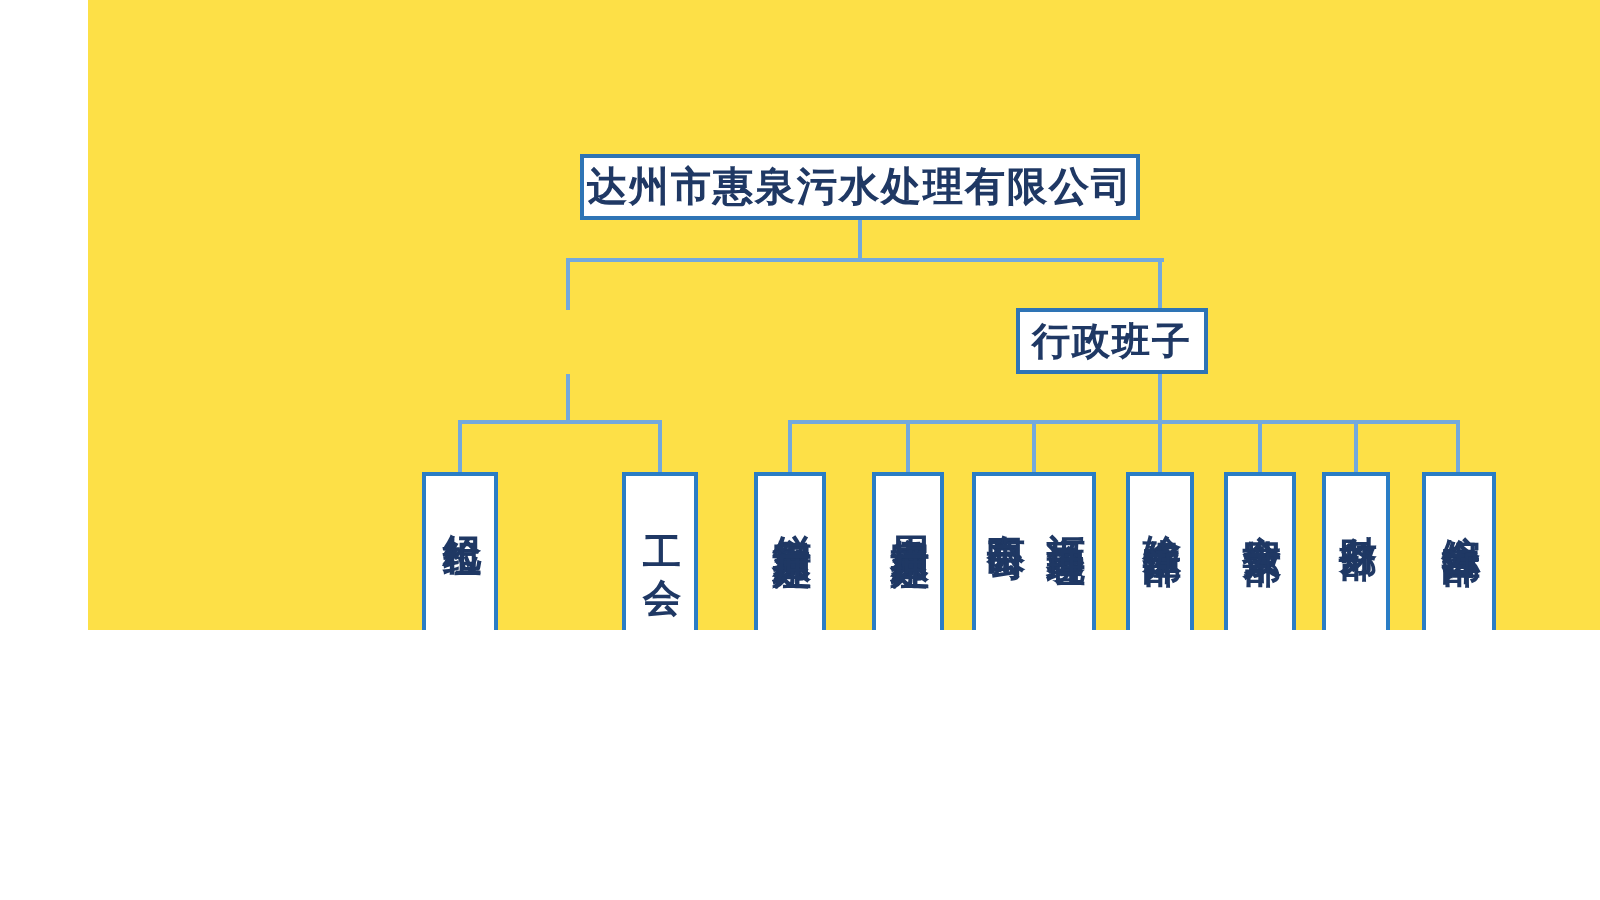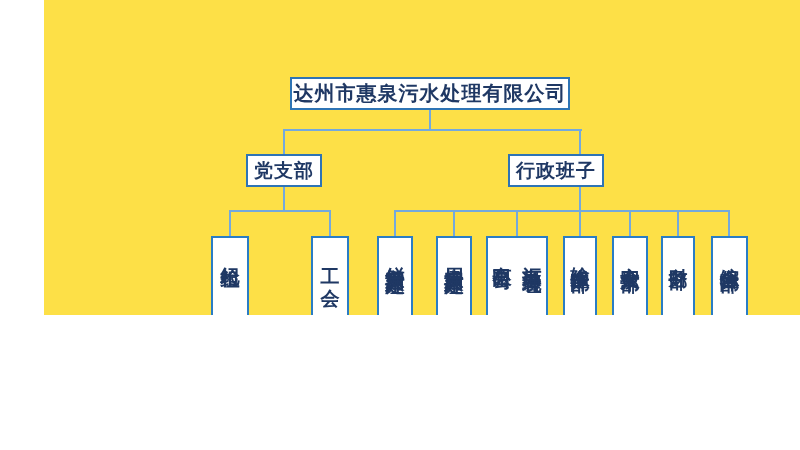--- a/index.html
+++ b/index.html
@@ -70,23 +70,20 @@
     <line x1="536" y1="210" x2="536" y2="237"></line>
     <line x1="586" y1="210" x2="586" y2="237"></line>
     <line x1="634" y1="210" x2="634" y2="237"></line>
     <line x1="685" y1="210" x2="685" y2="237"></line>
   </svg>
 
   <div class="box hbox root-box" style="left:246px; top:77px; width:280px; height:33px;">
     <span>达州市惠泉污水处理有限公司</span>
   </div>
 
-  <div class="box hbox" style="left:202px; top:154px; width:76px; height:33px;">
-    <span>党支部</span>
-  </div>
 
   <div class="box hbox" style="left:464px; top:154px; width:96px; height:33px;">
     <span>行政班子</span>
   </div>
 
   <div class="box vbox" style="left:167px; width:38px;">
     <span class="vlabel">纪检组</span>
   </div>
 
   <div class="box vbox" style="left:267px; width:38px;">

